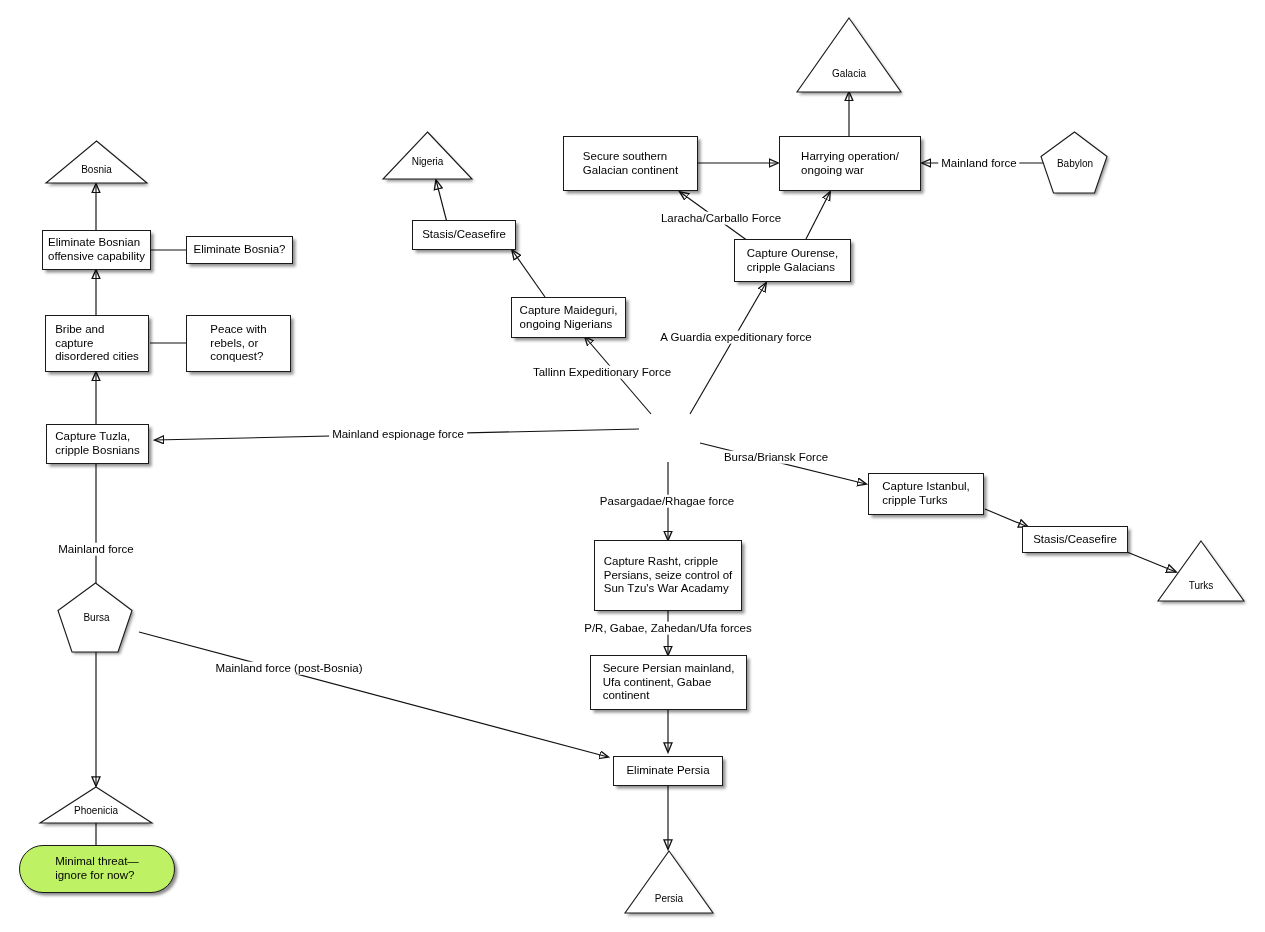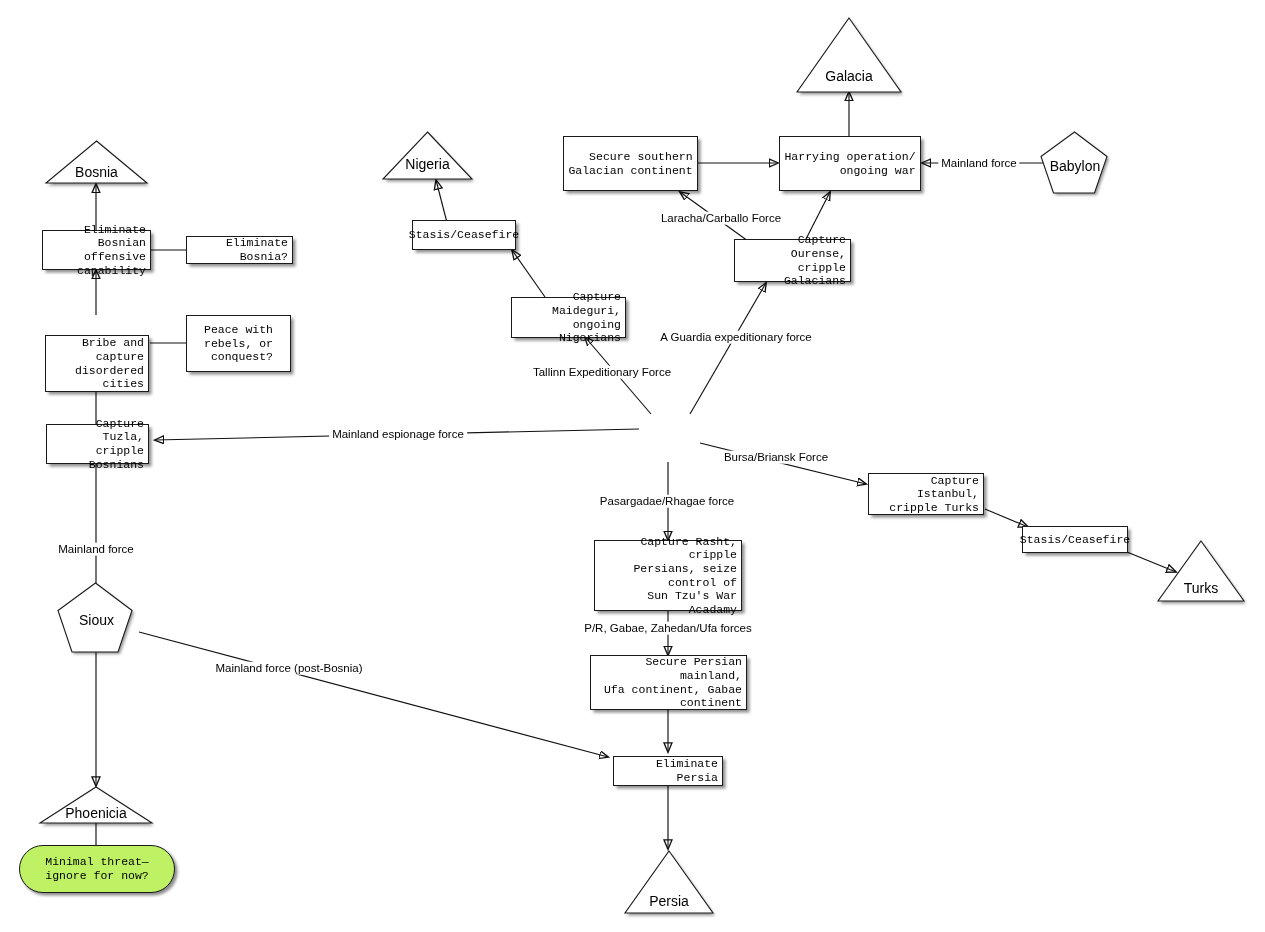--- a/index.html
+++ b/index.html
@@ -16,24 +16,23 @@
     background:#fff;
     overflow:hidden;
   }
   
   .node{
     position:absolute;
     box-sizing:border-box;
     display:flex;
     align-items:center;
     justify-content:center;
-    text-align:right;
+    text-align:left;
     line-height:1.18;
     z-index:5;
-    font-family:Liberation Mono, monospace;
   }
   .rect{
     background:#fff;
     border:1px solid #1a1a1a;
     box-shadow:2.5px 2.5px 3px rgba(0,0,0,0.45);
     font-size:11.5px;
     padding:2px 4px;
   }
   .rounded{
     background:#bef264;
@@ -56,21 +55,21 @@
   }
   .shape .shadow{
     fill:rgba(0,0,0,0.42);
     stroke:none;
     filter:blur(1.6px);
   }
   .shape-label{
     position:absolute;
     width:100%;
     text-align:center;
-    font-size:14px;
+    font-size:10px;
     z-index:6;
     pointer-events:none;
   }
   
   #edges{
     position:absolute;
     left:0;top:0;
     width:1265px;height:932px;
     z-index:2;
   }
@@ -203,42 +202,42 @@
       <polygon class="shp" points="59,1 115,37 3,37"></polygon>
     </svg>
     <div class="shape-label" style="top:19px;left:0;text-align:center;">Phoenicia</div>
   </div>
 
   <div class="shape" style="left:57px;top:581px;width:79px;height:72px;">
     <svg width="79" height="78" viewBox="0 0 79 78">
       <polygon class="shadow" points="40,4 77,31.5 63,73 17,73 3,31.5"></polygon>
       <polygon class="shp" points="38.5,2 75,29.5 61,71 15,71 1,29.5"></polygon>
     </svg>
-    <div class="shape-label" style="top:31px;left:0;">Sioux</div>
+    <div class="shape-label" style="top:31px;left:0;">Bursa</div>
   </div>
 
 
   <div class="shape" style="left:1040px;top:130px;width:70px;height:64px;">
     <svg width="70" height="70" viewBox="0 0 70 70">
       <polygon class="shadow" points="36,4 69,28.5 56.5,65 15.5,65 3,28.5"></polygon>
       <polygon class="shp" points="34.5,2 67,26.5 54.5,63 13.5,63 1,26.5"></polygon>
     </svg>
     <div class="shape-label" style="top:28px;left:0;">Babylon</div>
   </div>
 
   <div class="node rect" style="left:42px;top:230px;width:109px;height:40px;">
     <span style="white-space:pre-line">Eliminate Bosnian
 offensive capability</span>
   </div>
 
   <div class="node rect" style="left:186px;top:236px;width:107px;height:28px;">
     <span style="white-space:pre-line">Eliminate Bosnia?</span>
   </div>
 
-  <div class="node rect" style="left:45px;top:315px;width:104px;height:57px;margin-top:20px;">
+  <div class="node rect" style="left:45px;top:315px;width:104px;height:57px;">
     <span style="white-space:pre-line">Bribe and
 capture
 disordered cities</span>
   </div>
 
   <div class="node rect" style="left:186px;top:315px;width:105px;height:57px;">
     <span style="white-space:pre-line">Peace with
 rebels, or
 conquest?</span>
   </div>

